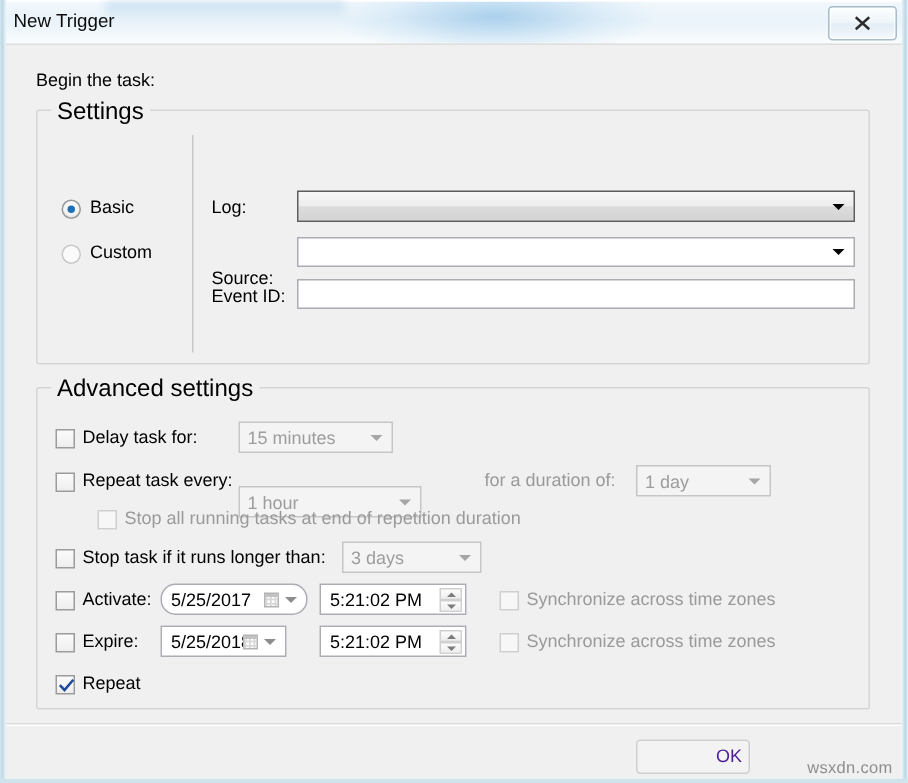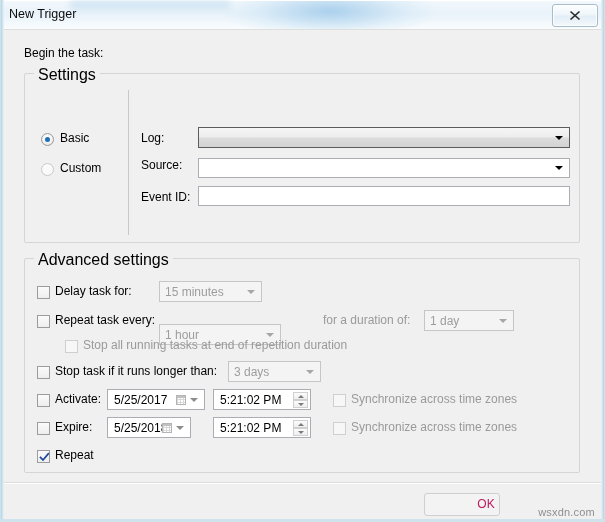--- a/index.html
+++ b/index.html
@@ -310,21 +310,21 @@
     text-align: center;
     line-height: 21px;
     border: 1px solid #707070;
     background: linear-gradient(to bottom, #f6f6f6 0%, #ededed 48%, #dcdcdc 52%, #d6d6d6 100%);
     color: #000;
     cursor: default;
   }
   .dlgbtn.disabled {
     border: 1px solid #cfcfcf;
     background: #f3f3f3;
-    color: #be185d;
+    color: #4c1d95;
     padding-left: 48px;
   }
   .dlgbtn.default {
     border: 1px solid #6d8fa8;
     box-shadow: 0 0 0 1px rgba(140,180,210,0.35);
   }
 
   #watermark {
     position: absolute;
     right: 6px;
@@ -371,21 +371,21 @@
 
     <div class="radio dim" style="left:37px; top:133px;"></div>
     <div class="lbl" style="left:56px; top:131px;">Custom</div>
 
     <div class="lbl" style="left:137px; top:101px;">Log:</div>
     <div class="combo btnstyle focused" style="left:194px; top:97px; width:372px; height:21px;">
       <span class="txt"></span>
       <span class="arrow"></span>
     </div>
 
-    <div class="lbl" style="left:137px; top:128px;">Source:</div>
+    <div class="lbl" style="left:137px; top:148px;">Source:</div>
     <div class="combo" style="left:194px; top:128px; width:372px; height:20px;">
       <span class="txt"></span>
       <span class="arrow"></span>
     </div>
 
     <div class="lbl" style="left:137px; top:160px;">Event ID:</div>
     <div class="textbox" style="left:194px; top:156px; width:372px; height:20px;">
       <span class="txt" style="position:absolute;left:5px;top:3px;"></span>
     </div>
 
@@ -417,21 +417,21 @@
 
     <div class="check" style="left:33px; top:336px;"></div>
     <div class="lbl" style="left:51px; top:334px;">Stop task if it runs longer than:</div>
     <div class="combo disabled" style="left:224px; top:331px; width:93px; height:21px;">
       <span class="txt">3 days</span>
       <span class="arrow"></span>
     </div>
 
     <div class="check" style="left:33px; top:364px;"></div>
     <div class="lbl" style="left:51px; top:362px;">Activate:</div>
-    <div class="datebox" style="left:103px; top:359px; width:98px; height:21px;">
+    <div class="datebox" style="left:103px; top:359px; width:98px; height:21px;border-radius:10px;">
       <span class="dtxt">5/25/2017</span>
       <span class="cal"></span>
       <span class="darrow"></span>
     </div>
     <div class="timebox" style="left:209px; top:359px; width:98px; height:21px;">
       <span class="ttxt">5:21:02 PM</span>
       <span class="spin">
         <span class="sb up">
             <i></i>
           </span>

